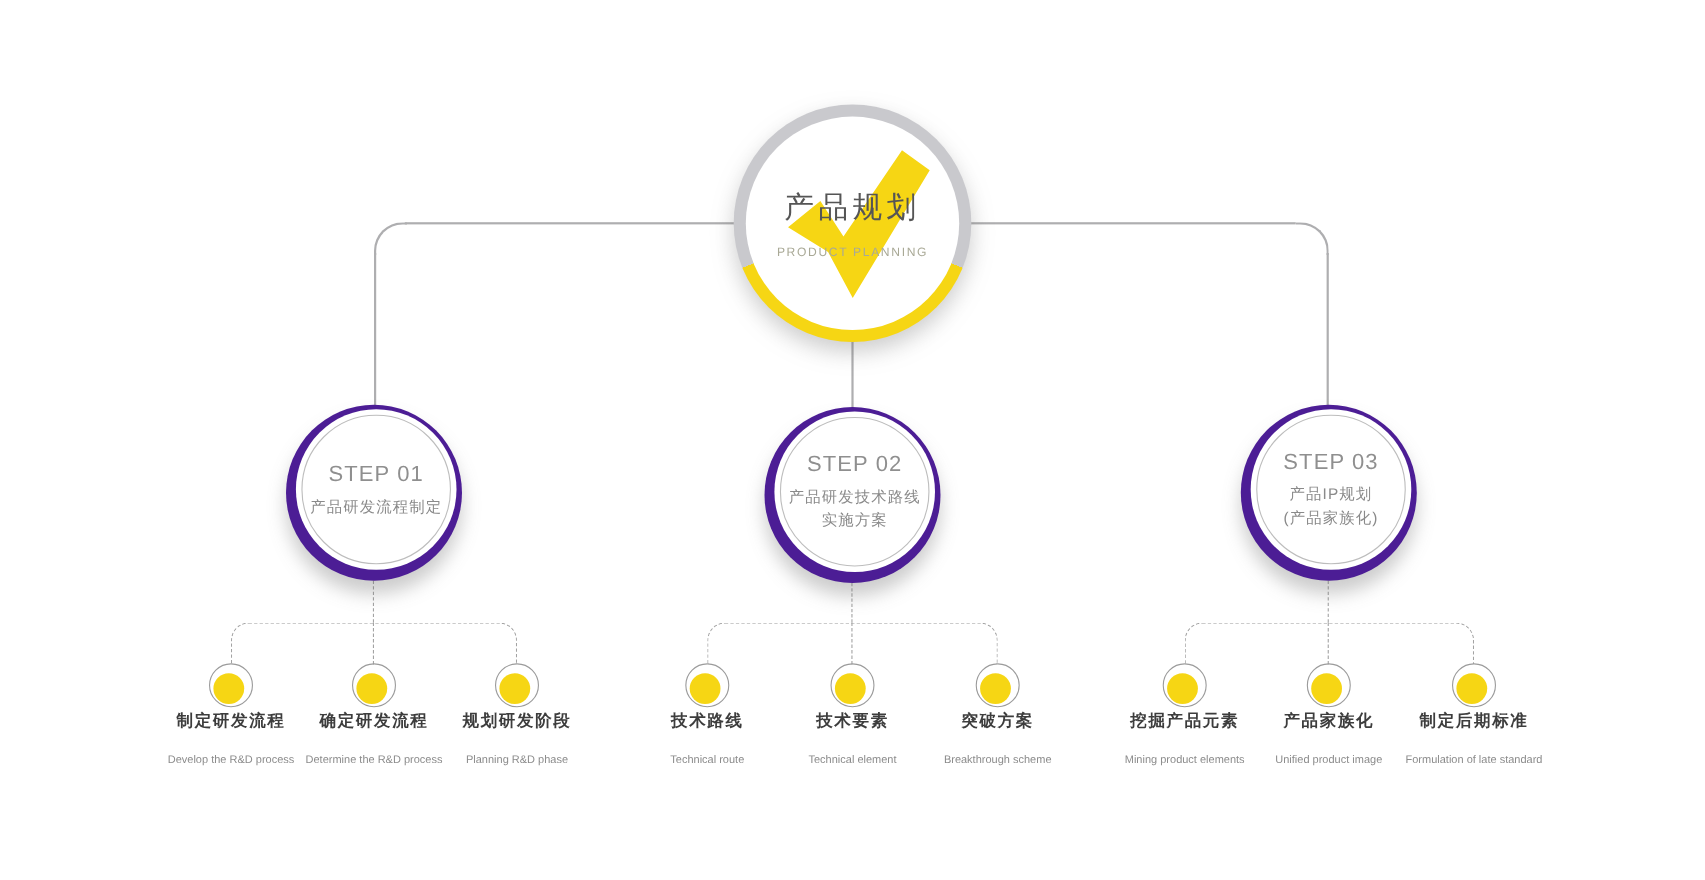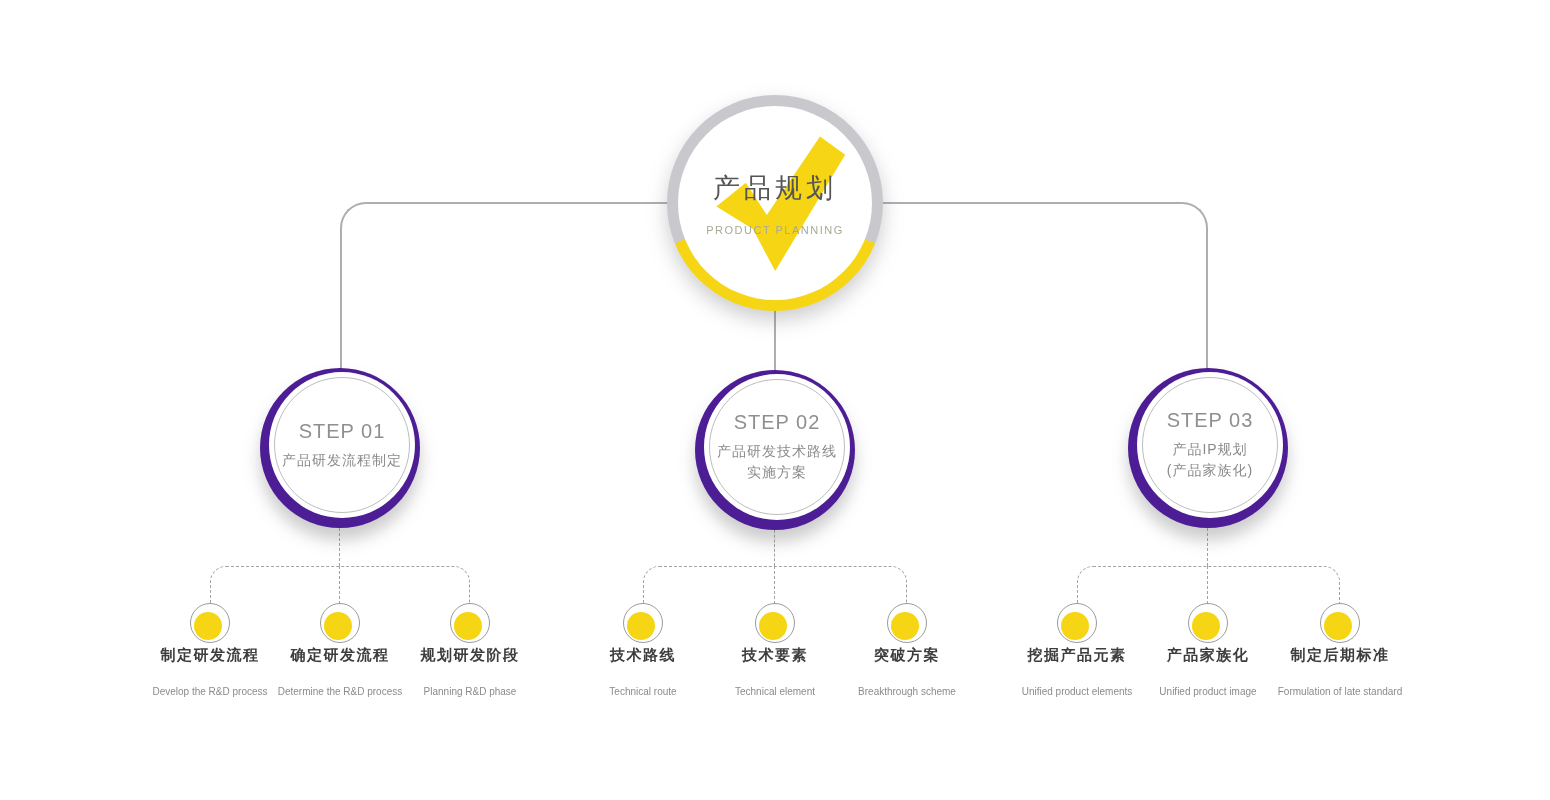--- a/index.html
+++ b/index.html
@@ -152,21 +152,21 @@
       </div>
     <div class="leaf-zh">突破方案</div>
     <div class="leaf-en">Breakthrough scheme</div>
   </div>
 
   <div class="leaf" style="left:977px; top:603px;">
     <div class="leaf-circle">
         <div class="leaf-dot"></div>
       </div>
     <div class="leaf-zh">挖掘产品元素</div>
-    <div class="leaf-en">Unified product elements</div>
+    <div class="leaf-en">Mining product elements</div>
   </div>
   <div class="leaf" style="left:1108px; top:603px;">
     <div class="leaf-circle">
         <div class="leaf-dot"></div>
       </div>
     <div class="leaf-zh">产品家族化</div>
     <div class="leaf-en">Unified product image</div>
   </div>
   <div class="leaf" style="left:1240px; top:603px;">
     <div class="leaf-circle">

